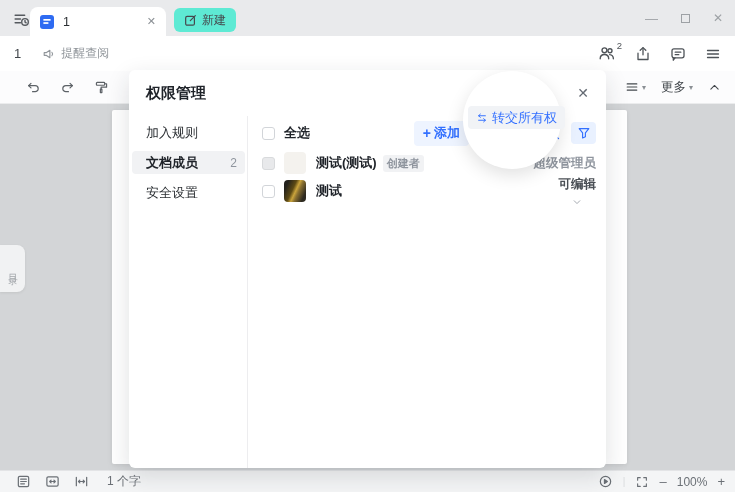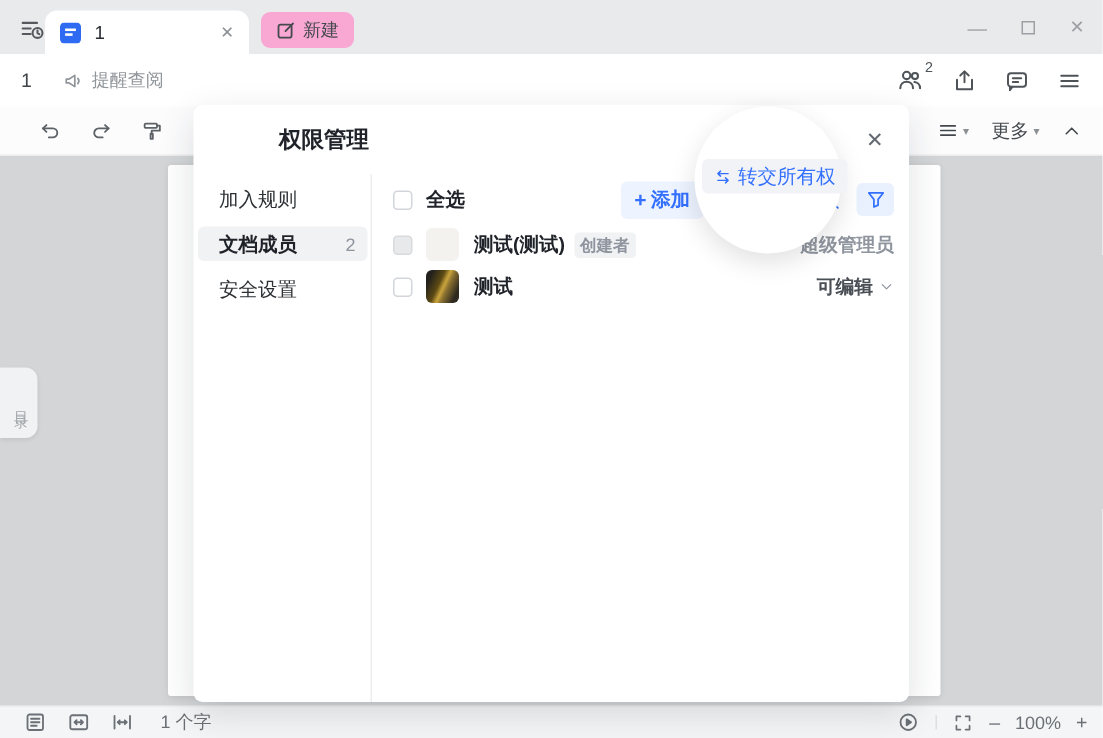--- a/index.html
+++ b/index.html
@@ -9,21 +9,21 @@
 
   svg.i { fill:none; stroke:currentColor; stroke-width:1.3; stroke-linecap:round; stroke-linejoin:round; display:block; }
 
   
   .tabbar { position:absolute; left:0; top:0; width:735px; height:36px; background:#e9eaec; }
   .hist-btn { position:absolute; left:10px; top:8px; width:22px; height:22px; display:flex; align-items:center; justify-content:center; color:#55595e; }
   .tab { position:absolute; left:30px; top:7px; width:136px; height:29px; background:#fff; border-radius:8px 8px 0 0; display:flex; align-items:center; padding:0 10px; }
   .docicon { width:14px; height:14px; }
   .tab-title { margin-left:9px; font-size:12.5px; color:#2b2f33; }
   .tab-close { margin-left:auto; font-size:11px; color:#8b9095; cursor:default; }
-  .new-btn { position:absolute; left:174px; top:8px; height:24px; padding:0 10px; background:#f9a8d4; border-radius:6px; display:flex; align-items:center; gap:5px; color:#45494d; font-size:12px; }
+  .new-btn { position:absolute; left:174px; top:8px; height:24px; padding:0 10px; background:#5eead4; border-radius:6px; display:flex; align-items:center; gap:5px; color:#45494d; font-size:12px; }
   .win-controls { position:absolute; right:12px; top:8px; height:20px; display:flex; align-items:center; gap:23px; color:#9da1a5; }
   .wc-min { font-size:13px; line-height:1; }
   .wc-max { width:9px; height:9px; border:1.4px solid #9da1a5; display:inline-block; }
   .wc-close { font-size:12px; line-height:1; }
 
   
   .header { position:absolute; left:0; top:36px; width:735px; height:35px; background:#fff; display:flex; align-items:center; padding:0 14px; }
   .doc-name { font-size:13px; color:#41464b; }
   .remind { margin-left:21px; display:flex; align-items:center; gap:5px; color:#90959a; font-size:12px; }
   .hdr-right { margin-left:auto; display:flex; align-items:center; gap:19px; color:#4e5358; }
@@ -38,21 +38,21 @@
   .caret { font-size:8px; color:#8b9095; }
 
   
   .canvas { position:absolute; left:0; top:104px; width:735px; height:366px; background:#d3d5d7; }
   .page { position:absolute; left:112px; top:6px; width:515px; height:354px; background:#fff; border-radius:2px; box-shadow:0 1px 4px rgba(0,0,0,.08); }
   .toc-tab { position:absolute; left:0; top:141px; width:25px; height:47px; background:#f1f2f3; border-radius:0 8px 8px 0; box-shadow:0 1px 3px rgba(0,0,0,.08); display:flex; align-items:center; justify-content:center; writing-mode:vertical-rl; letter-spacing:3px; font-size:9.5px; color:#a3a7ab; }
 
   
   .dialog { position:absolute; left:129px; top:70px; width:477px; height:398px; background:#fff; border-radius:6px; box-shadow:0 8px 24px rgba(31,35,41,.14); z-index:5; }
   .dlg-header { height:46px; display:flex; align-items:center; padding:0 17px; }
-  .dlg-title { font-size:15px; font-weight:bold; color:#1f2329;margin-left:40px; }
+  .dlg-title { font-size:15px; font-weight:bold; color:#1f2329; }
   .dlg-close { margin-left:auto; font-size:14px; color:#646a73; }
   .dlg-body { display:flex; height:352px; }
   .dlg-nav { width:119px; border-right:1px solid #ededef; padding-top:5px; }
   .nav-item { height:23px; margin:0 2px 7px 3px; padding:0 8px 0 14px; display:flex; align-items:center; border-radius:4px; font-size:13px; color:#2b2f33; }
   .nav-item.active { background:#f1f2f4; font-weight:bold; color:#1f2329; }
   .nav-count { margin-left:auto; font-size:12px; font-weight:normal; color:#8f959e; }
   .dlg-pane { flex:1; padding:5px 10px 0 14px;font-weight:bold; }
   .p-row { height:24px; display:flex; align-items:center; margin-bottom:4px; }
   .p-row.gaptop { margin-top:6px; }
   .cb { width:13px; height:13px; border:1px solid #d2d5d9; border-radius:3px; background:#fff; flex:none; }
@@ -64,21 +64,21 @@
   .act-spacer { width:72px; }
   .search-btn { width:24px; height:24px; display:flex; align-items:center; justify-content:center; color:#3370ff; }
   .filter-btn { width:25px; height:22px; margin-left:6px; background:#e9f1ff; border-radius:4px; display:flex; align-items:center; justify-content:center; color:#3370ff; }
   .avatar { width:22px; height:22px; border-radius:4px; margin-left:9px; flex:none; }
   .avatar.a1 { background:#f4f2ee; }
   .avatar.a2 { background:linear-gradient(115deg,#23211c 15%,#5d4a14 40%,#caa43c 52%,#8a7030 62%,#2e2a20 85%); }
   .m-name { margin-left:10px; font-size:13px; color:#1f2329; }
   .m-badge { margin-left:6px; background:#f1f2f4; color:#8f959e; font-size:11px; padding:1px 4px; border-radius:3px; }
   .m-role { margin-left:auto; font-size:12.5px; display:flex; align-items:center; gap:4px; }
   .role-gray { color:#8f959e; }
-  .role-dark { color:#4a4f55; }
+  .role-dark { color:#4a4f55;flex-direction:column; }
   .chev { color:#8f959e; }
 
   
   .lens { position:absolute; left:463px; top:71px; width:98px; height:98px; border-radius:50%; background:#fff; box-shadow:0 6px 18px rgba(0,0,0,.12); z-index:8; }
   .lens-chip { position:absolute; left:468px; top:106px; height:23px; padding:10px 8px; background:#f1f3f6; border-radius:4px; display:flex; align-items:center; gap:4px; color:#3370ff; font-size:13px; z-index:9; }
 
   
   .statusbar { position:absolute; left:0; top:470px; width:735px; height:22px; background:#f4f5f6; border-top:1px solid #e3e4e6; display:flex; align-items:center; color:#6b7076; font-size:11.5px; }
   .sb-left { margin-left:16px; display:flex; align-items:center; gap:14px; }
   .sb-right { margin-left:auto; margin-right:10px; display:flex; align-items:center; gap:10px; }

